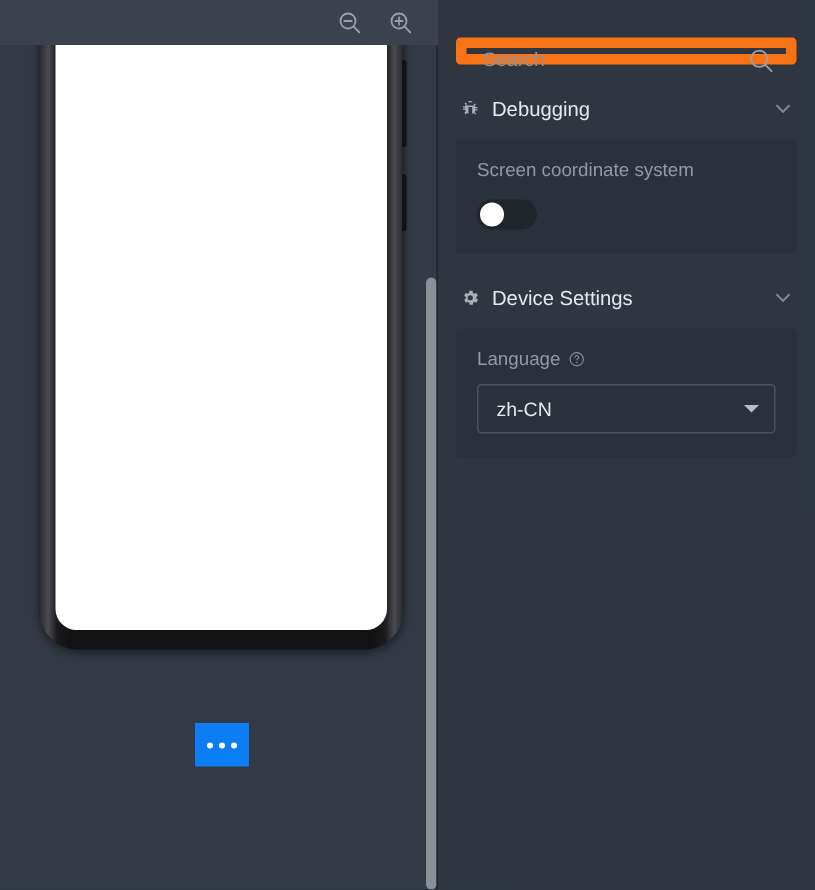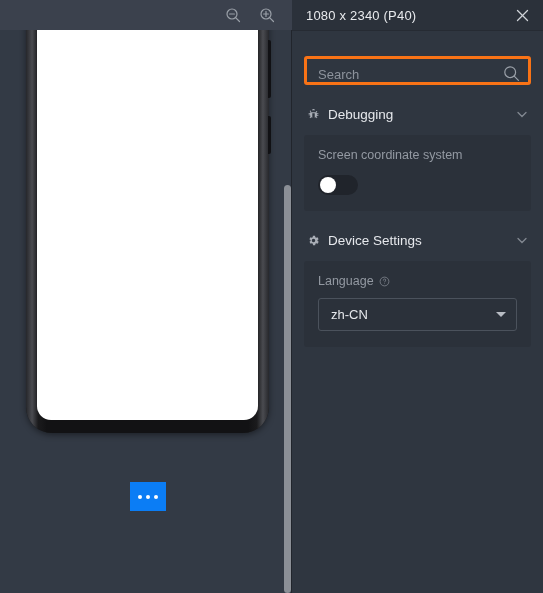--- a/index.html
+++ b/index.html
@@ -167,25 +167,25 @@
   }
 
   .settings-body {
     flex: 1;
     overflow: hidden;
     padding: 0;
   }
 
   .search-wrap {
     margin: 25px 12px 0 12px;
-    height: 29px;
-    border: 3px solid #f97316;
+    height: 18px;
+    border: 7px solid #f97316;
     border-radius: 3px;
     display: flex;
-    align-items: flex-end;
+    align-items: flex-start;
     padding: 0 8px 0 11px;
     background: transparent;
   }
   .search-input {
     flex: 1;
     background: transparent;
     border: none;
     outline: none;
     color: #c6cad0;
     font-size: 13px;
@@ -315,29 +315,20 @@
 
     <div class="pane-scrollbar">
       <div class="pane-scroll-thumb"></div>
     </div>
 
     <div class="pane-divider"></div>
   </div>
 
   <div class="settings-pane">
 
-    <div class="settings-header">
-      <span class="settings-title">1080 x 2340 (P40)</span>
-      <div class="close-btn">
-        <svg width="13" height="13" viewBox="0 0 13 13" fill="none" stroke="currentColor" stroke-width="1.3" stroke-linecap="round">
-          <line x1="1.5" y1="1.5" x2="11.5" y2="11.5"></line>
-          <line x1="11.5" y1="1.5" x2="1.5" y2="11.5"></line>
-        </svg>
-      </div>
-    </div>
 
     <div class="settings-body">
 
       <div class="search-wrap">
         <input class="search-input" type="text" value="" placeholder="Search" style="">
         <span class="search-icon">
           <svg width="17" height="17" viewBox="0 0 17 17" fill="none" stroke="currentColor" stroke-width="1.2">
             <circle cx="7.2" cy="7.2" r="5.4"></circle>
             <line x1="11.2" y1="11.2" x2="15.4" y2="15.4" stroke-linecap="round"></line>
           </svg>

